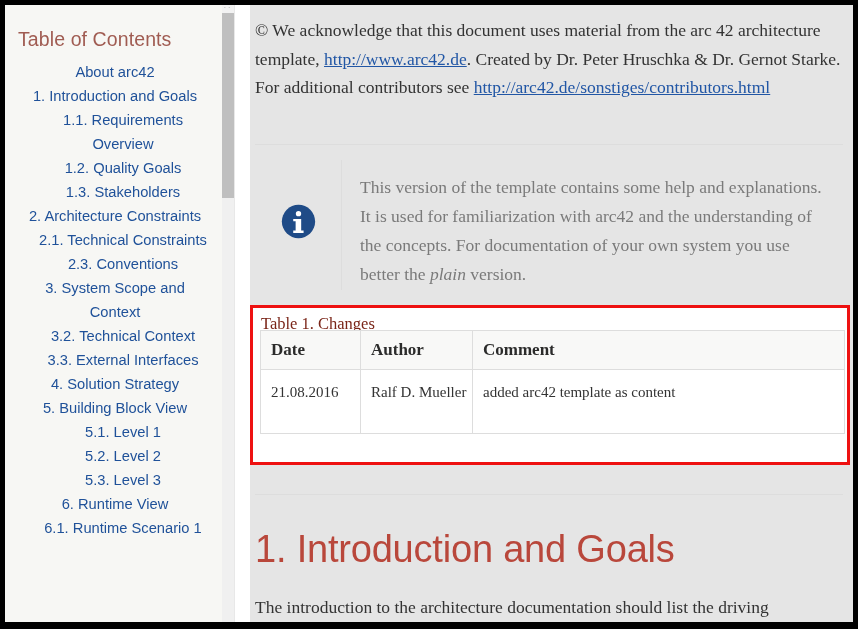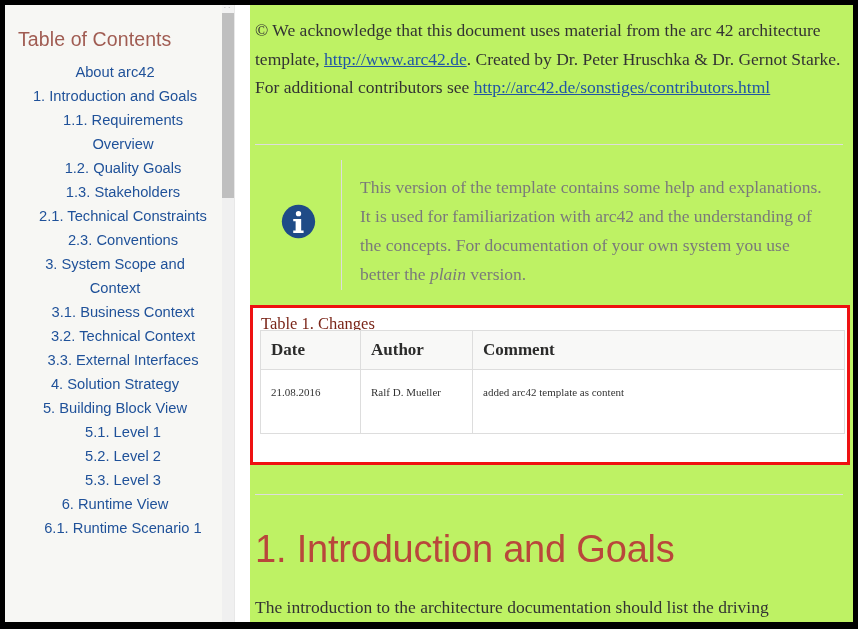--- a/index.html
+++ b/index.html
@@ -106,21 +106,21 @@
     box-sizing: border-box;
   }
 
   
   #content {
     position: absolute;
     left: 245px;
     top: 0;
     width: 603px;
     height: 617px;
-    background: #bef264;
+    background: #e5e5e5;
     overflow: hidden;
   }
   .para {
     font-family: "Liberation Serif", serif;
     font-size: 17.5px;
     line-height: 28.5px;
     color: #333333;
     margin: 0;
     padding: 0;
   }
@@ -217,21 +217,21 @@
     font-weight: bold;
     font-size: 17px;
     color: #2b2b2b;
     padding: 9px 0 9px 10px;
     vertical-align: top;
   }
   #changes-table td {
     border: 1px solid #dddddd;
     text-align: left;
     font-family: "Liberation Serif", serif;
-    font-size: 11px;
+    font-size: 15px;
     line-height: 26px;
     color: #333333;
     padding: 9px 0 9px 10px;
     vertical-align: top;
   }
   .col-date   { width: 100px; }
   .col-author { width: 112px; }
   .col-comment{ width: auto; }
   #changes-table tbody tr { height: 64px; }
 
@@ -263,24 +263,24 @@
 <div id="viewport">
 
   <nav id="toc">
     <div id="toc-title">Table of Contents</div>
     <ul class="toc-list">
       <li class="toc-item">About arc42</li>
       <li class="toc-item">1. Introduction and Goals</li>
       <li class="toc-item lvl2">1.1. Requirements Overview</li>
       <li class="toc-item lvl2">1.2. Quality Goals</li>
       <li class="toc-item lvl2">1.3. Stakeholders</li>
+      <li class="toc-item">2. Architecture Constraints</li>
       <li class="toc-item lvl2">2.1. Technical Constraints</li>
       <li class="toc-item lvl2">2.3. Conventions</li>
       <li class="toc-item">3. System Scope and Context</li>
-      <li class="toc-item lvl2">3.1. Business Context</li>
       <li class="toc-item lvl2">3.2. Technical Context</li>
       <li class="toc-item lvl2">3.3. External Interfaces</li>
       <li class="toc-item">4. Solution Strategy</li>
       <li class="toc-item">5. Building Block View</li>
       <li class="toc-item lvl2">5.1. Level 1</li>
       <li class="toc-item lvl2">5.2. Level 2</li>
       <li class="toc-item lvl2">5.3. Level 3</li>
       <li class="toc-item">6. Runtime View</li>
       <li class="toc-item lvl2">6.1. Runtime Scenario 1</li>
     </ul>

